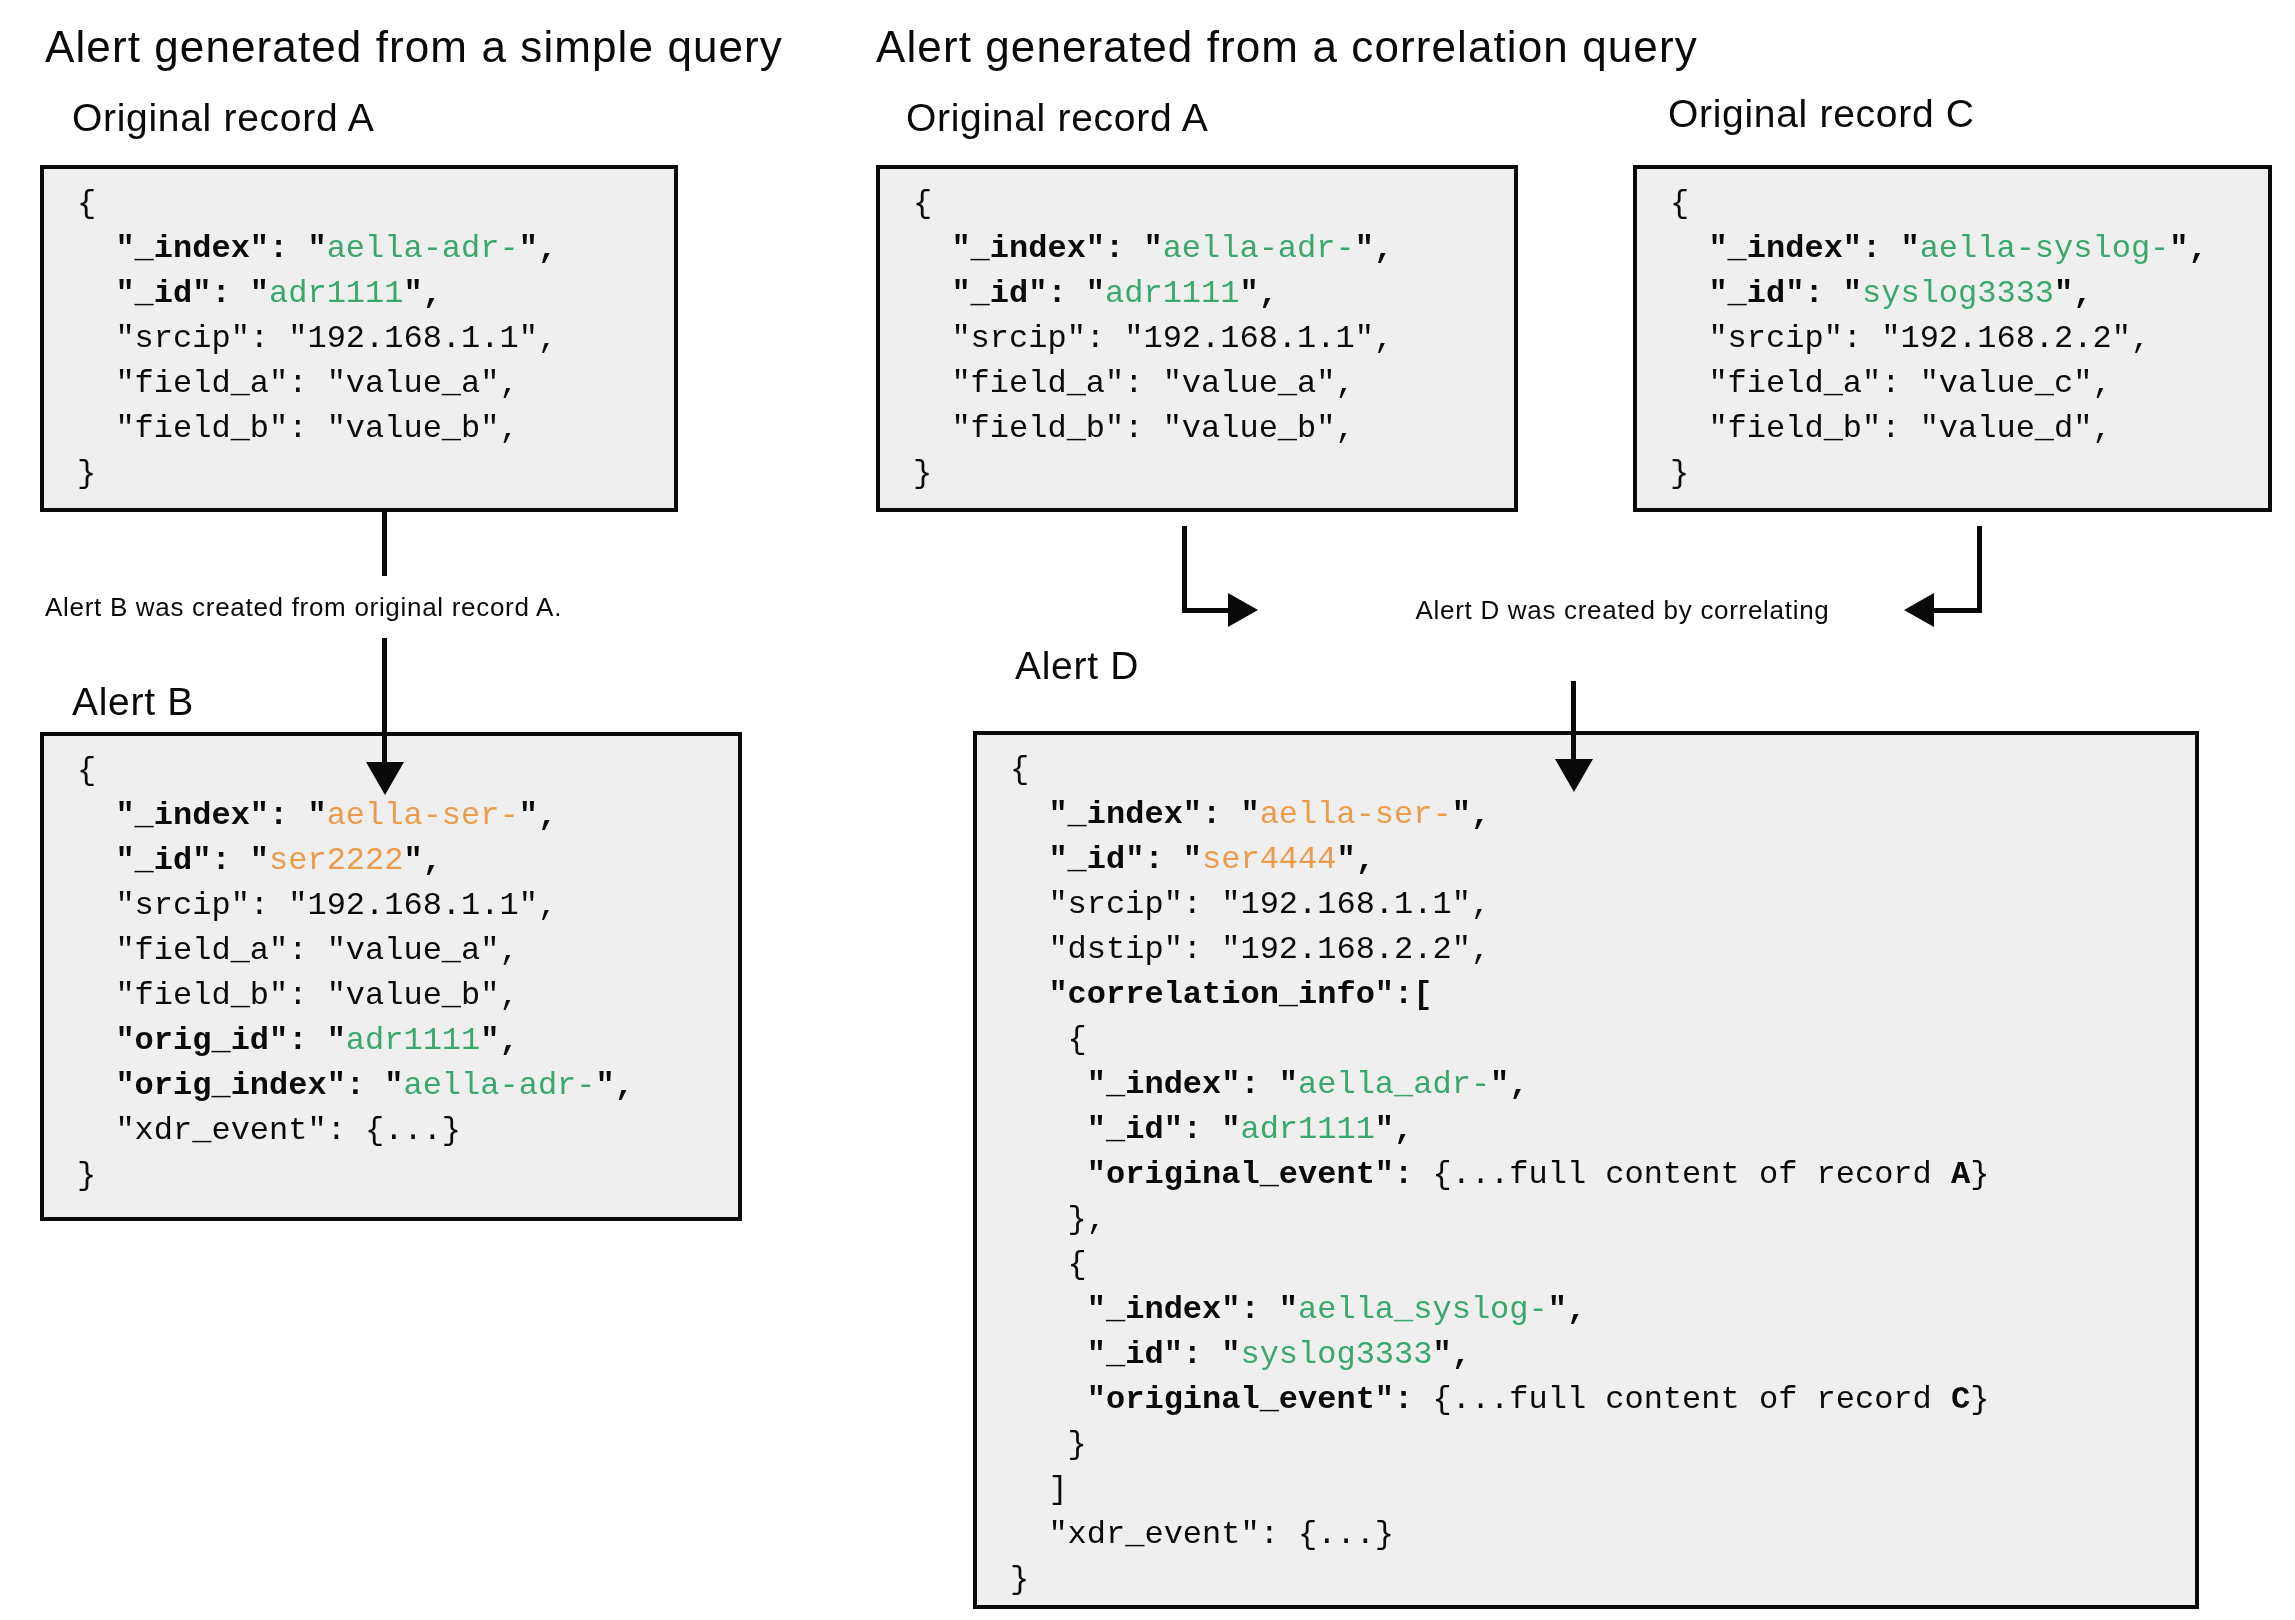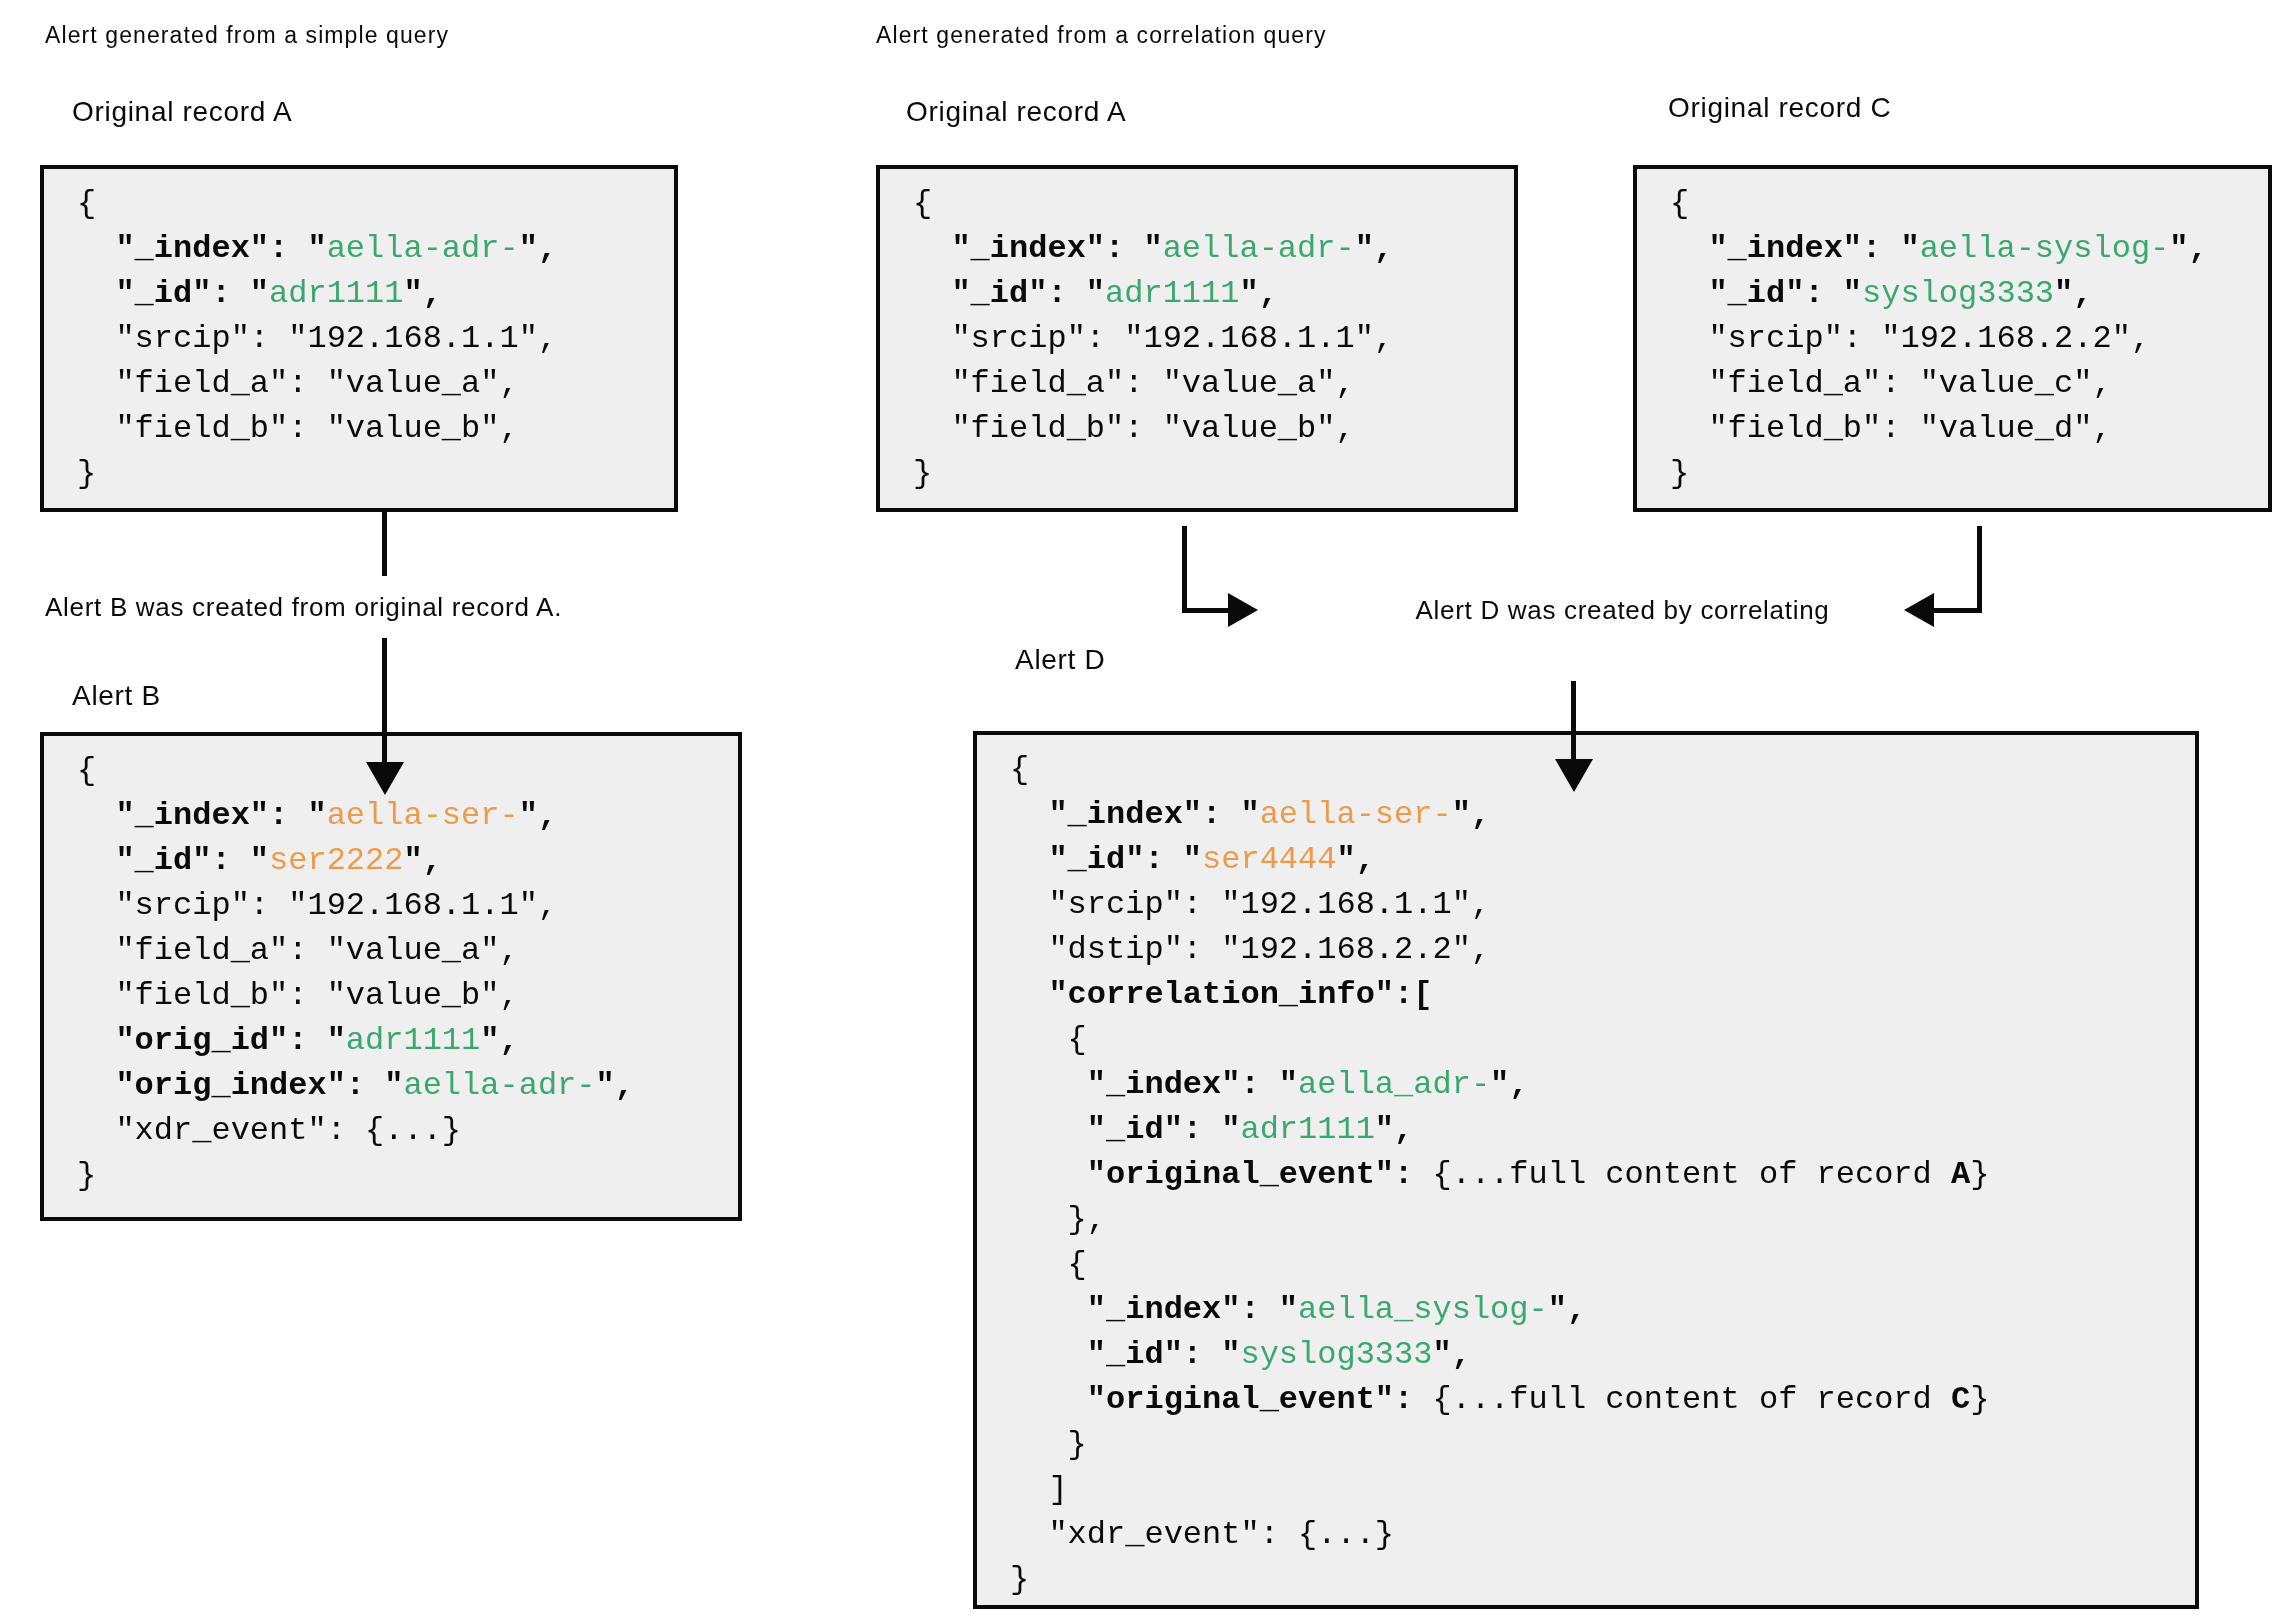--- a/index.html
+++ b/index.html
@@ -15,31 +15,31 @@
     position:relative;
     width:2295px;
     height:1620px;
     background:var(--white);
     overflow:hidden;
     color:var(--text);
   }
   .heading{
     position:absolute;
     font-family:"Liberation Sans", sans-serif;
-    font-size:23px;
+    font-size:44px;
     font-weight:400;
     letter-spacing:1.1px;
     white-space:nowrap;
     color:var(--text);
     z-index:2;
   }
   .boxlabel{
     position:absolute;
     font-family:"Liberation Sans", sans-serif;
-    font-size:28px;
+    font-size:39px;
     font-weight:400;
     letter-spacing:0.7px;
     white-space:nowrap;
     color:var(--text);
     z-index:2;
   }
   .codebox{
     position:absolute;
     background:var(--box_bg);
     border:4.3px solid var(--line);

